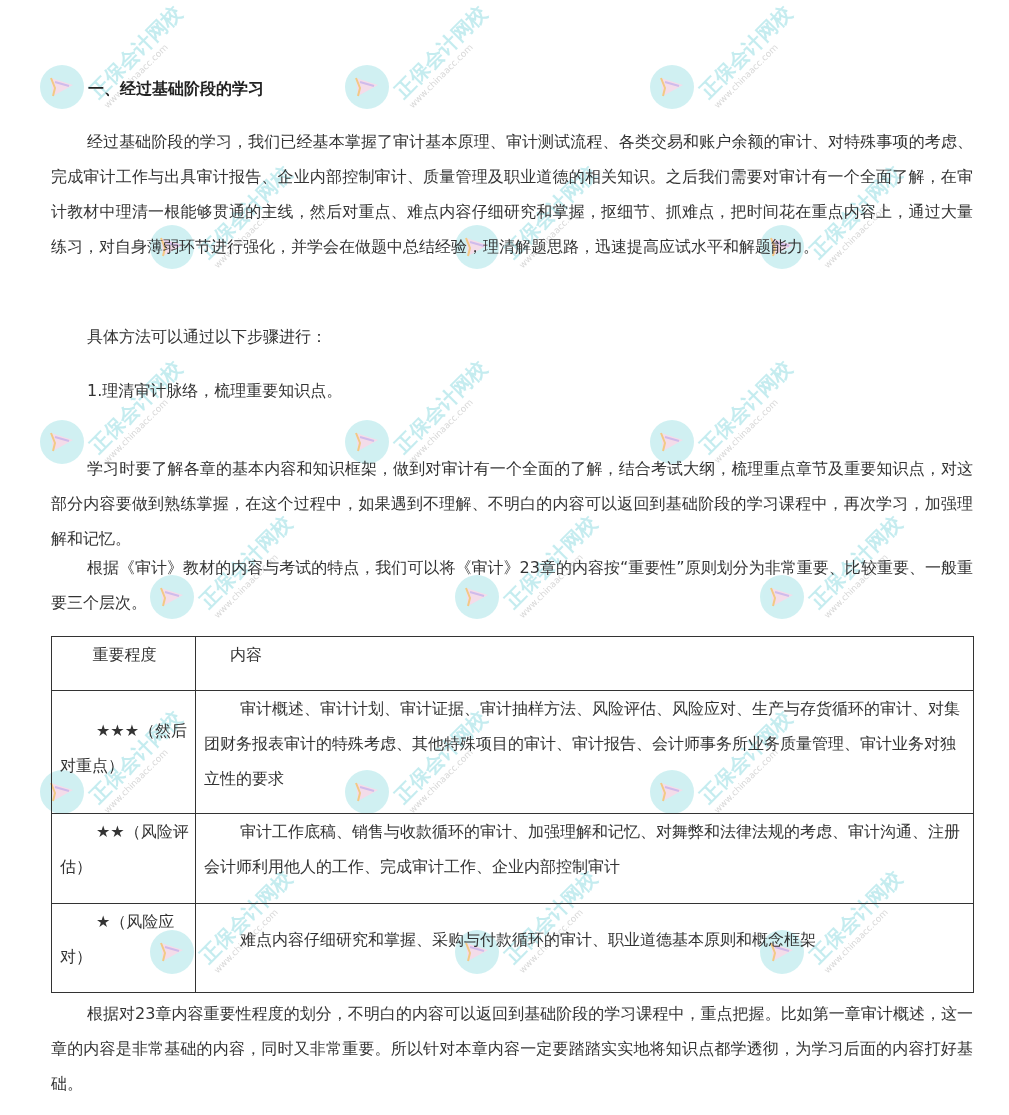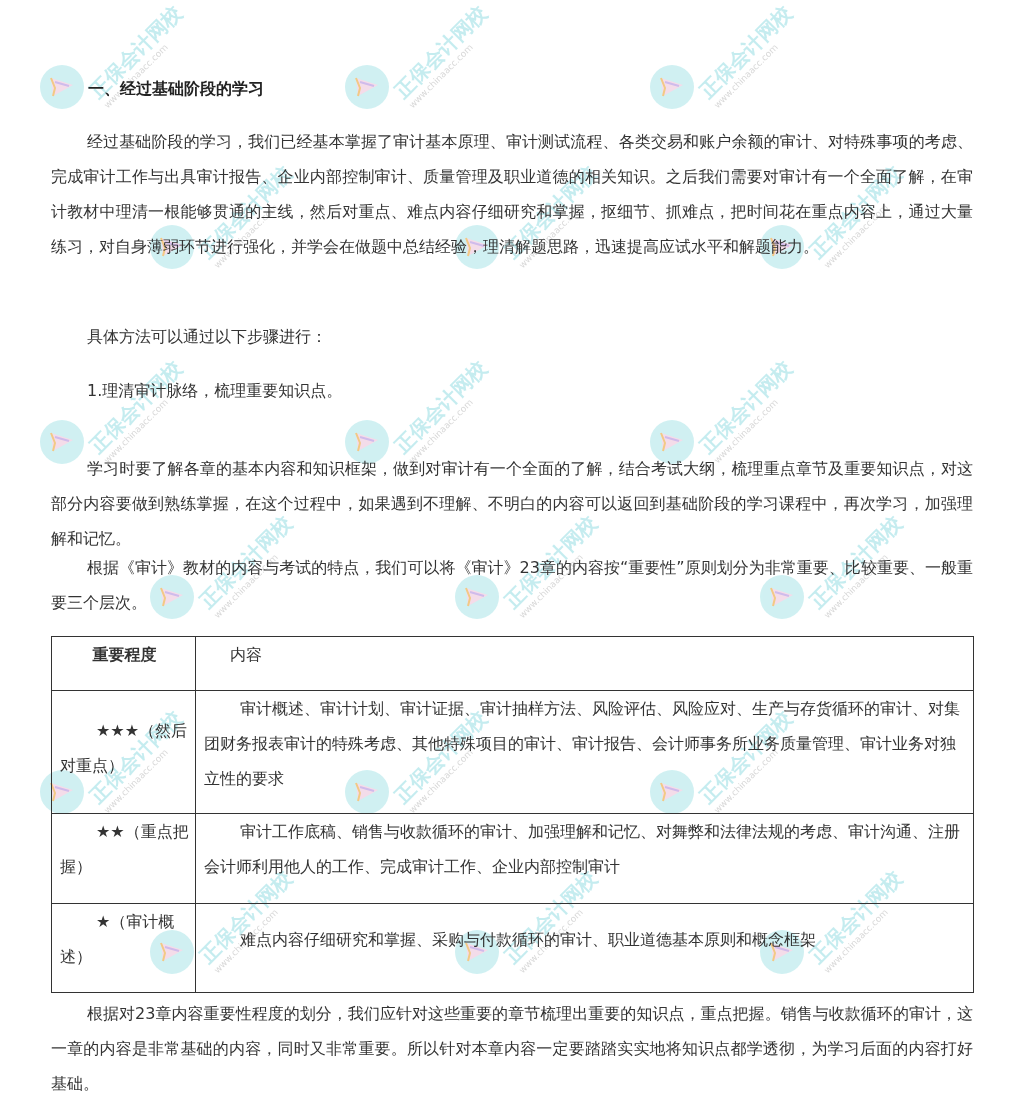--- a/index.html
+++ b/index.html
@@ -33,21 +33,21 @@
     border-collapse: collapse; font-size: 16px; color: #333;
   }
   table.imp td {
     border: 1px solid #333; vertical-align: top; line-height: 35px; padding: 0 8px;
   }
   table.imp td.c1 { width: 129px; padding: 0 6px 0 8px; }
   table.imp tr.hdr td { height: 53px; }
   table.imp tr.r1 td { height: 122px; }
   table.imp tr.r2 td { height: 89px; }
   table.imp tr.r3 td { height: 88px; }
-  .hdr-c1 { text-align: center; padding-top: 2px; font-weight: bold; }
+  .hdr-c1 { text-align: center; padding-top: 2px; }
   .hdr-c2 { padding-left: 34px !important; }
   .cell-indent { text-indent: 36px; }
   .r1 .c1 .lvl { padding-top: 22px; }
   .r3 .c2 .txt { padding-top: 18px; }
 
   
   .wm { position: absolute; pointer-events: none; }
   .wm .circle {
     position: absolute; width: 44px; height: 44px; border-radius: 50%;
     background: #c8eef0; opacity: 0.85;
@@ -285,31 +285,31 @@
     <tr class="r1">
       <td class="c1">
             <div class="lvl cell-indent">★★★（然后对重点）</div>
           </td>
       <td class="c2">
             <div class="cell-indent">审计概述、审计计划、审计证据、审计抽样方法、风险评估、风险应对、生产与存货循环的审计、对集团财务报表审计的特殊考虑、其他特殊项目的审计、审计报告、会计师事务所业务质量管理、审计业务对独立性的要求</div>
           </td>
     </tr>
     <tr class="r2">
       <td class="c1">
-            <div class="cell-indent">★★（重点把握）</div>
+            <div class="cell-indent">★★（风险评估）</div>
           </td>
       <td class="c2">
             <div class="cell-indent">审计工作底稿、销售与收款循环的审计、加强理解和记忆、对舞弊和法律法规的考虑、审计沟通、注册会计师利用他人的工作、完成审计工作、企业内部控制审计</div>
           </td>
     </tr>
     <tr class="r3">
       <td class="c1">
-            <div class="cell-indent">★（审计概述）</div>
+            <div class="cell-indent">★（风险应对）</div>
           </td>
       <td class="c2">
             <div class="txt cell-indent">难点内容仔细研究和掌握、采购与付款循环的审计、职业道德基本原则和概念框架</div>
           </td>
     </tr>
   </tbody>
     </table>
 
-  <div class="para indent p6">根据对23章内容重要性程度的划分，我们应针对这些重要的章节梳理出重要的知识点，重点把握。销售与收款循环的审计，这一章的内容是非常基础的内容，同时又非常重要。所以针对本章内容一定要踏踏实实地将知识点都学透彻，为学习后面的内容打好基础。</div>
+  <div class="para indent p6">根据对23章内容重要性程度的划分，不明白的内容可以返回到基础阶段的学习课程中，重点把握。比如第一章审计概述，这一章的内容是非常基础的内容，同时又非常重要。所以针对本章内容一定要踏踏实实地将知识点都学透彻，为学习后面的内容打好基础。</div>
 </div>
 
 </body></html>

